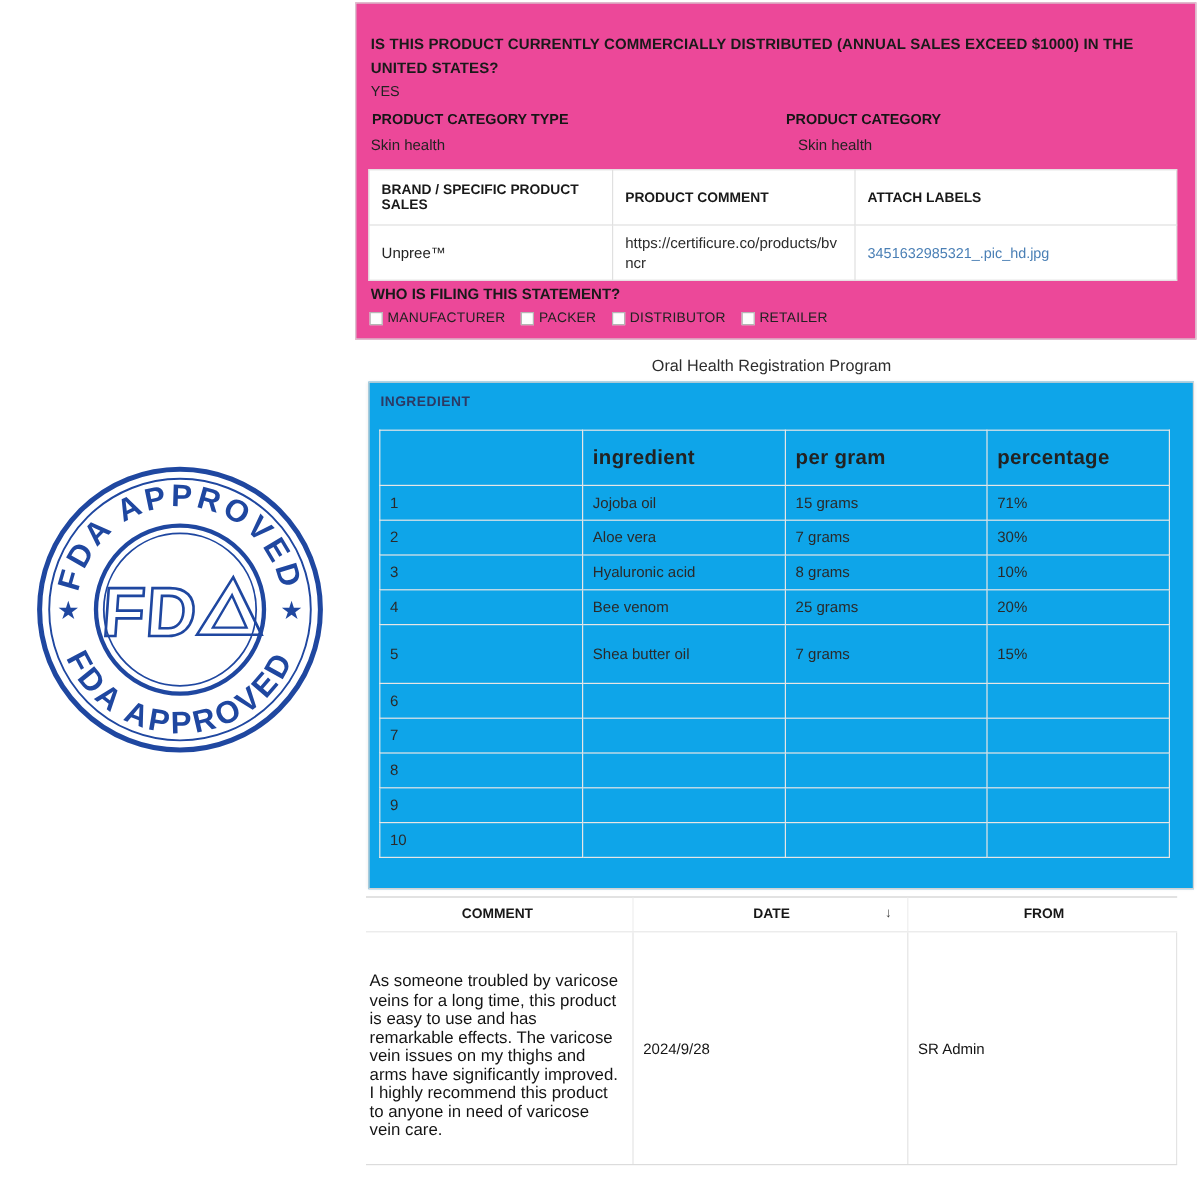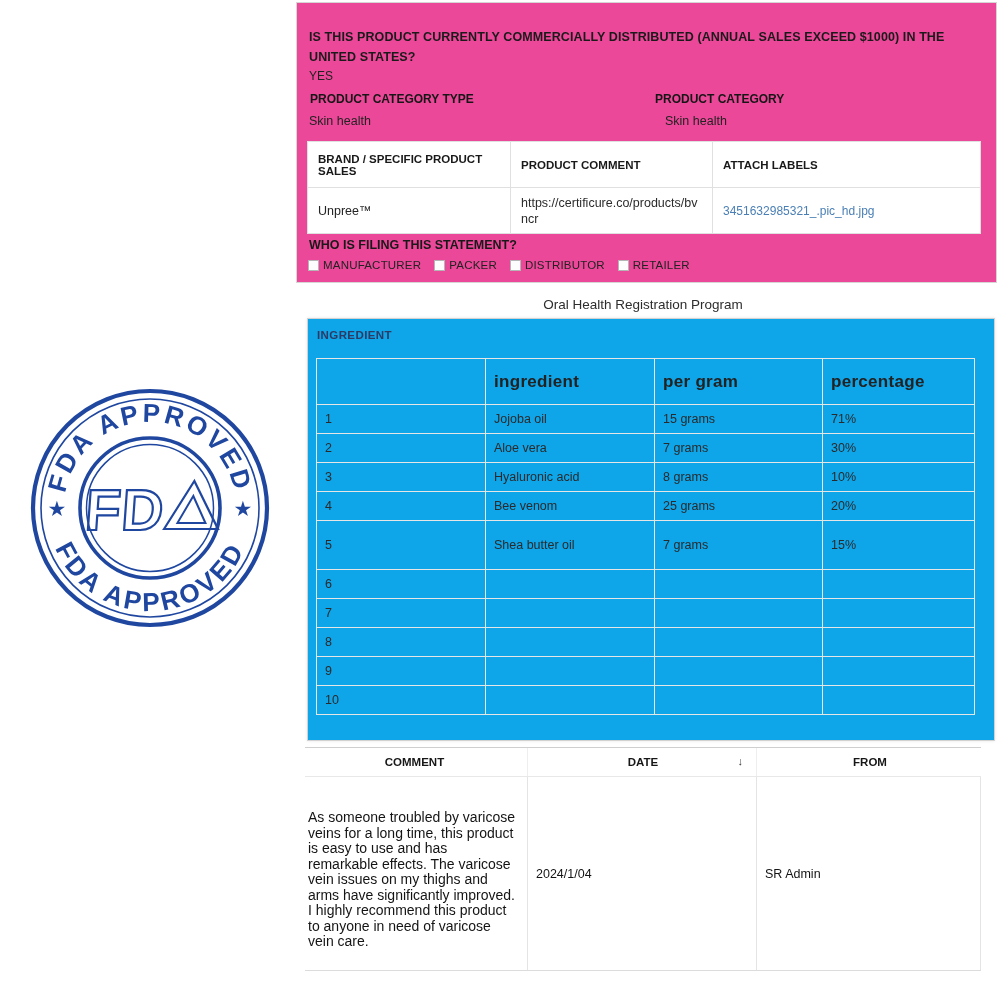--- a/index.html
+++ b/index.html
@@ -220,18 +220,18 @@
     <div class="ct-header">
       <div>COMMENT</div>
       <div>
         <span>DATE</span>
         <span class="sort-icon">↓</span>
       </div>
       <div>FROM</div>
     </div>
     <div class="ct-body">
       <div class="ct-comment">As someone troubled by varicose veins for a long time, this product is easy to use and has remarkable effects. The varicose vein issues on my thighs and arms have significantly improved. I highly recommend this product to anyone in need of varicose vein care.</div>
-      <div class="ct-date">2024/1/04</div>
+      <div class="ct-date">2024/9/28</div>
       <div class="ct-from">SR Admin</div>
     </div>
   </div>
 
 </div>
 
 </body></html>

